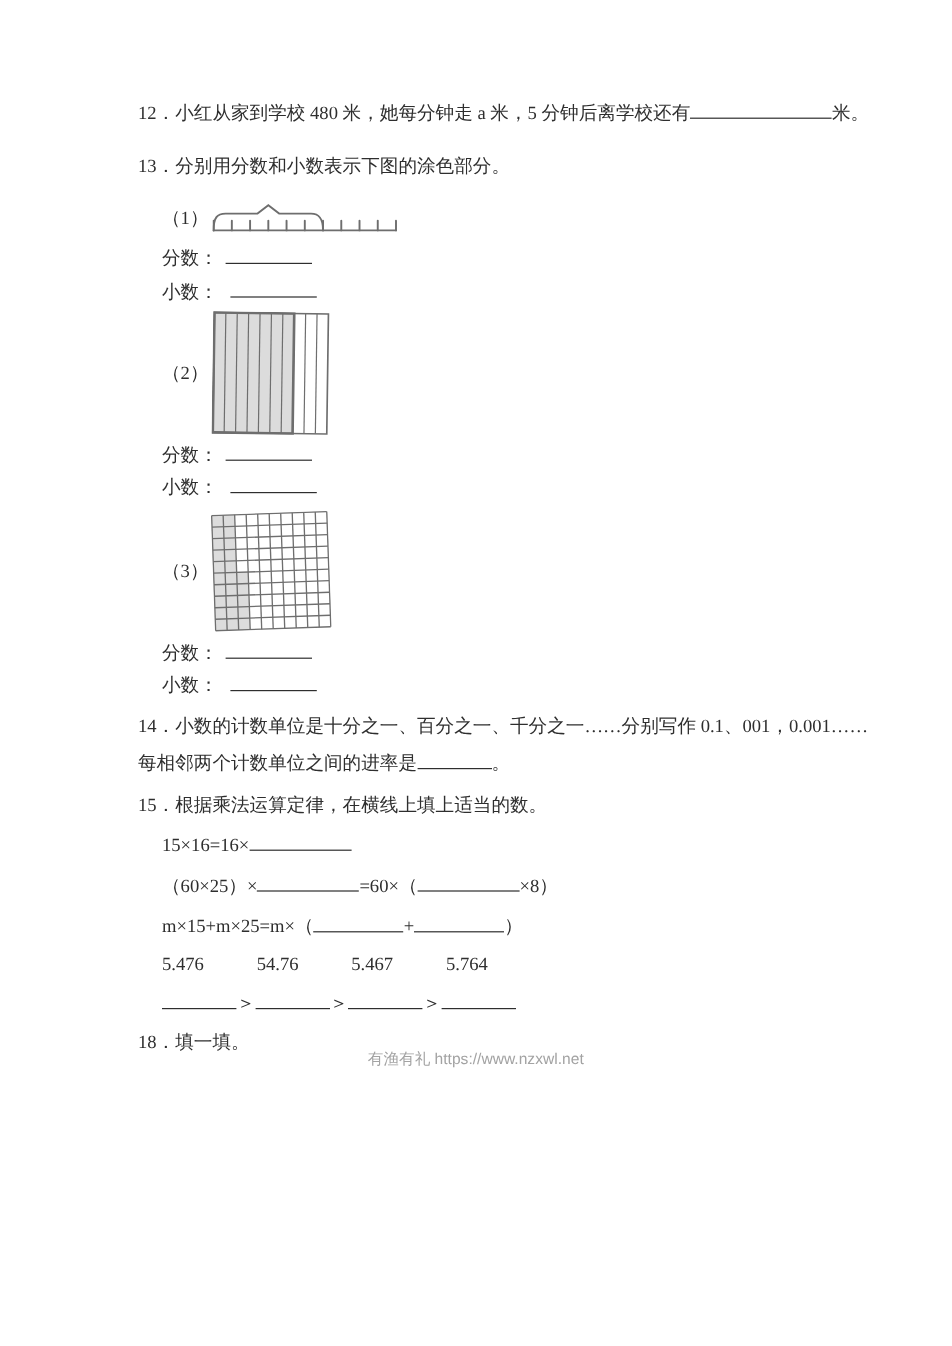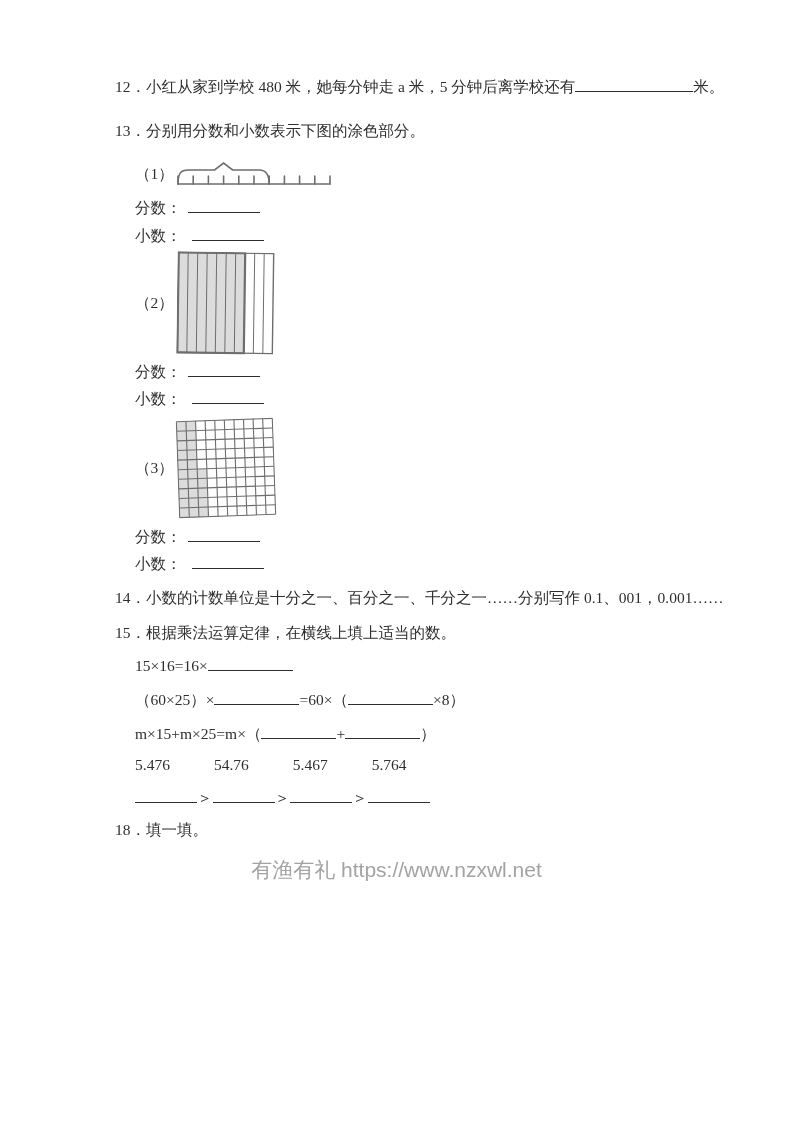--- a/index.html
+++ b/index.html
@@ -1,19 +1,19 @@
 <!DOCTYPE html>
 <html><head>
 <meta charset="utf-8">
 <style>
   * { margin:0; padding:0; box-sizing:border-box; }
   html,body { background:#ffffff; }
   body { font-family:"Liberation Serif","DejaVu Serif",serif; }
   .page {
-    position:relative; width:793px; height:914px; margin:0 auto;
+    position:relative; width:793px; height:914px; margin:8px auto;
     background:#ffffff; color:#2e2e2e; font-size:15.5px;
     padding:76px 105px 0 115px; overflow:hidden;
   }
   .line { line-height:21px; white-space:nowrap; }
   .indent { margin-left:20px; }
   .blank {
     display:inline-block; height:15px; vertical-align:baseline;
     border-bottom:1.2px solid #2e2e2e;
   }
   .w118{width:118px} .w72{width:72px} .w62{width:62px} .w85{width:85px}
@@ -36,21 +36,21 @@
   .m-q16{margin-top:11px} .m-nums{margin-top:11px} .m-order{margin-top:13px; line-height:22px}
   .m-q17{margin-top:10px} .m-conv{margin-top:14px}
 
   .nums-row { display:flex; margin-left:20px;text-align:right; }
   .nums-row span { margin-right:44px; }
   .conv-row { display:flex; margin-left:20px; }
   .conv-first { width:255px; flex:0 0 auto; }
 
   .footer {
     position:absolute; left:0; bottom:30px; width:100%;
-    text-align:center; color:#a3a3a3; font-size:21px;
+    text-align:center; color:#a3a3a3; font-size:13px;
     font-family:"Liberation Sans","DejaVu Sans",sans-serif;
   }
 </style>
 </head>
 <body>
 
 <div class="page">
 
   <div class="line"><span>12．</span><span>小红从家到学校 480 米，她每分钟走 a 米，5 分钟后离学校还有</span><span class="blank w118"></span><span>米。</span></div>
 
@@ -131,20 +131,21 @@
           <line x1="1" y1="68.2" x2="97" y2="68.2"></line>
           <line x1="1" y1="77.8" x2="97" y2="77.8"></line>
           <line x1="1" y1="87.39999999999999" x2="97" y2="87.39999999999999"></line>
           <line x1="1" y1="97" x2="97" y2="97"></line>
         </svg></span>
   </div>
   <div class="line indent m-ans2"><span>分数：</span><span class="blank w72 gap6"></span></div>
   <div class="line indent m-ans2"><span>小数：</span><span class="blank w72 gap10"></span></div>
 
   <div class="line m-q14a"><span>14．</span><span>小数的计数单位是十分之一、百分之一、千分之一……分别写作 0.1、001，0.001……</span></div>
+  <div class="line m-q14b"><span>每相邻两个计数单位之间的进率是</span><span class="blank w62"></span><span>。</span></div>
 
   <div class="line m-q15"><span>15．</span><span>根据乘法运算定律，在横线上填上适当的数。</span></div>
   <div class="line indent m-form"><span>15×16=16×</span><span class="blank w85"></span></div>
   <div class="line indent m-form"><span>（60×25）×</span><span class="blank w85"></span><span>=60×（</span><span class="blank w85"></span><span>×8）</span></div>
   <div class="line indent m-form"><span>m×15+m×25=m×（</span><span class="blank w75"></span><span>+</span><span class="blank w75"></span><span>）</span></div>
 
   <div class="nums-row m-nums">
     <span>5.476</span>
     <span>54.76</span>
     <span>5.467</span>

